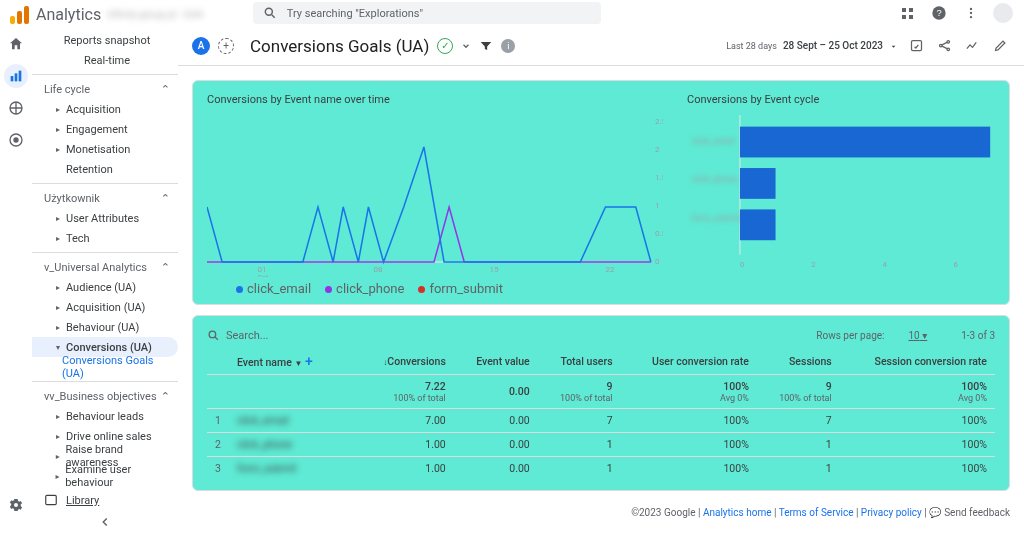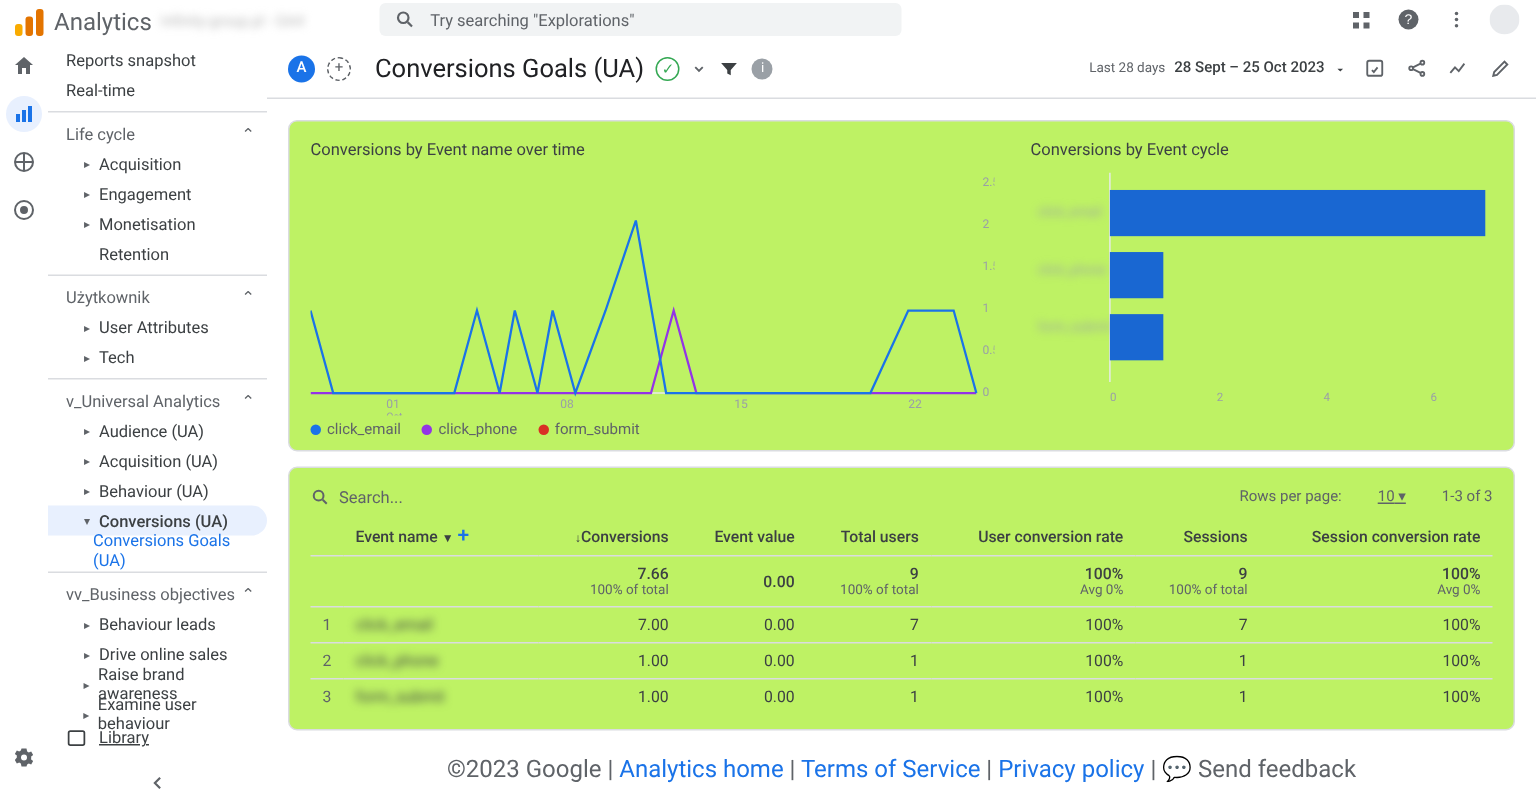--- a/index.html
+++ b/index.html
@@ -37,67 +37,67 @@
 
   
   .layout{display:flex;height:509px;}
   .rail{width:32px;display:flex;flex-direction:column;align-items:center;padding-top:6px;gap:8px;}
   .rail-btn{width:24px;height:24px;border-radius:50%;display:flex;align-items:center;justify-content:center;color:var(--g-grey-500);}
   .rail-btn.sel{background:#e8f0fe;color:var(--g-blue);}
   .rail-spacer{flex:1;}
 
   .sidepanel{width:146px;border-right:1px;padding-top:4px;font-size:11px;color:var(--g-grey-600);overflow:hidden;position:relative;}
   .sp-item{display:flex;align-items:center;height:20px;padding:0 8px 0 12px;cursor:pointer;}
-  .sp-item.l1{font-weight:400;}
+  .sp-item.l1{font-weight:400;justify-content:center;}
   .sp-item.l2{padding-left:22px;}
   .sp-item.l3{padding-left:30px;color:var(--g-blue);}
   .sp-item.sel{background:#e8f0fe;border-radius:0 14px 14px 0;font-weight:500;}
   .sp-item .tri{width:8px;display:inline-flex;justify-content:center;margin-right:4px;color:var(--g-grey-500);font-size:8px;}
   .sp-section{height:20px;display:flex;align-items:center;padding:0 8px 0 12px;color:var(--g-grey-500);font-size:11px;}
   .sp-section .chev{margin-left:auto;}
   .sp-divider{height:1px;background:var(--g-grey-300);margin:4px 0;}
-  .sp-library{position:absolute;bottom:28px;left:0;right:0;display:flex;align-items:flex-start;padding:0 12px;height:22px;color:var(--g-grey-600);gap:8px;text-decoration:underline;}
+  .sp-library{position:absolute;bottom:28px;left:0;right:0;display:flex;align-items:flex-end;padding:0 12px;height:22px;color:var(--g-grey-600);gap:8px;text-decoration:underline;}
   .sp-collapse{position:absolute;bottom:6px;left:0;right:0;display:flex;justify-content:center;color:var(--g-grey-500);}
 
   .main{flex:1;display:flex;flex-direction:column;background:#fff;min-width:0;}
   .reportbar{height:40px;border-bottom:1px solid var(--g-grey-300);display:flex;align-items:center;padding:0 14px;gap:8px;}
   .chip-A{width:18px;height:18px;border-radius:50%;background:var(--g-blue);color:#fff;font-size:10px;display:flex;align-items:center;justify-content:center;font-weight:500;}
   .chip-plus{width:16px;height:16px;border-radius:50%;border:1px dashed var(--g-grey-500);color:var(--g-grey-500);font-size:10px;display:flex;align-items:center;justify-content:center;}
   .report-title{font-size:17px;font-weight:400;color:var(--g-grey-700);margin-left:8px;}
   .green-badge{width:16px;height:16px;border-radius:50%;border:1.5px solid #34a853;color:#34a853;display:flex;align-items:center;justify-content:center;font-size:10px;}
   .filter-icn{color:var(--g-grey-600);}
   .grey-badge{width:14px;height:14px;border-radius:50%;background:#9aa0a6;color:#fff;font-size:9px;display:flex;align-items:center;justify-content:center;}
   .reportbar-spacer{flex:1;}
   .daterange{font-size:10px;color:var(--g-grey-600);display:flex;align-items:flex-end;gap:6px;}
   .daterange .lbl{color:var(--g-grey-500);font-size:9px;}
   .rb-icon{width:20px;height:20px;display:flex;align-items:center;justify-content:center;color:var(--g-grey-500);}
 
   .scrollarea{flex:1;overflow:auto;background:#fff;padding:14px 14px 0 14px;}
-  .card{border:1px solid var(--g-grey-300);border-radius:6px;padding:12px 14px 8px 14px;background:#bef264;}
+  .card{border:1px solid var(--g-grey-300);border-radius:6px;padding:12px 14px 8px 14px;background:#5eead4;}
   .charts-card{display:flex;gap:0;margin-bottom:10px;}
   .chart-left{flex:1;min-width:0;padding-right:12px;}
   .chart-right{width:320px;padding-left:12px;}
   .chart-title{font-size:11px;color:var(--g-grey-600);margin-bottom:6px;}
-  .legend{display:flex;gap:14px;font-size:10px;color:var(--g-grey-500);margin-top:4px;}
+  .legend{display:flex;gap:14px;font-size:13px;color:var(--g-grey-500);margin-top:4px;margin-left:29px;}
   .legend .dot{width:7px;height:7px;border-radius:50%;display:inline-block;margin-right:4px;vertical-align:middle;}
 
   .tbl-card{padding:6px 14px 10px 14px;}
   .tbl-toolbar{display:flex;align-items:center;height:26px;color:var(--g-grey-500);font-size:11px;}
   .tbl-toolbar .srch{flex:1;display:flex;align-items:flex-start;gap:6px;}
   .tbl-toolbar .pager{display:flex;align-items:center;gap:24px;font-size:10px;}
   table.data{width:100%;border-collapse:collapse;font-size:10.5px;color:var(--g-grey-600);}
   table.data th,table.data td{padding:5px 8px;text-align:right;border-top:1px solid var(--g-grey-300);}
   table.data th{font-weight:500;color:var(--g-grey-600);border-top:none;white-space:nowrap;}
   table.data td.idx{width:22px;text-align:center;color:var(--g-grey-500);}
   table.data td.name,.data th.name{text-align:left;width:130px;}
   table.data tr.totals td{font-weight:500;}
   table.data tr.totals .sub{display:block;font-weight:400;font-size:9px;color:var(--g-grey-500);}
   .plus-add{color:var(--g-blue);font-size:14px;font-weight:500;}
 
-  .footer{text-align:center;font-size:16px;color:var(--g-grey-500);padding:16px 0 6px 0;}
+  .footer{text-align:right;font-size:10px;color:var(--g-grey-500);padding:16px 0 6px 0;}
   .footer a{color:var(--g-blue);text-decoration:none;}
 </style>
 </head>
 <body>
 
 <div class="appbar">
   <div class="brand">
     <span class="brand-logo">
       <span class="bar b1"></span>
         <span class="bar b2"></span>
@@ -391,41 +391,41 @@
           <div class="srch">
             <svg width="13" height="13" viewBox="0 0 24 24" fill="none" stroke="currentColor" stroke-width="2.5">
                 <circle cx="10" cy="10" r="6"></circle>
                 <line x1="20" y1="20" x2="15" y2="15"></line>
               </svg>
             <span>Search...</span>
           </div>
           <div class="pager">
             <span>Rows per page:</span>
             <span style="text-decoration:underline;"><span>10</span> ▾</span>
-            <span style="margin-left:0;">1-3 of 3</span>
+            <span style="margin-left:10px;">1-3 of 3</span>
           </div>
         </div>
         <table class="data">
           <thead>
               <tr>
             <th class="idx"></th>
             <th class="name"><span>Event name</span> <span style="font-size:8px;">▼</span> <span class="plus-add">+</span></th>
             <th><span style="font-size:8px;">↓</span><span>Conversions</span></th>
             <th>Event value</th>
             <th>Total users</th>
             <th>User conversion rate</th>
             <th>Sessions</th>
             <th>Session conversion rate</th>
           </tr>
             </thead>
           <tbody>
             <tr class="totals">
               <td class="idx"></td>
                 <td class="name"></td>
-              <td><span>7.66</span><span class="sub">100% of total</span></td>
+              <td><span>7.22</span><span class="sub">100% of total</span></td>
               <td><span>0.00</span></td>
               <td><span>9</span><span class="sub">100% of total</span></td>
               <td><span>100%</span><span class="sub">Avg 0%</span></td>
               <td><span>9</span><span class="sub">100% of total</span></td>
               <td><span>100%</span><span class="sub">Avg 0%</span></td>
             </tr>
             <tr>
                 <td class="idx">1</td>
                 <td class="name"><span class="blur">click_email</span></td>
                 <td>7.00</td>

